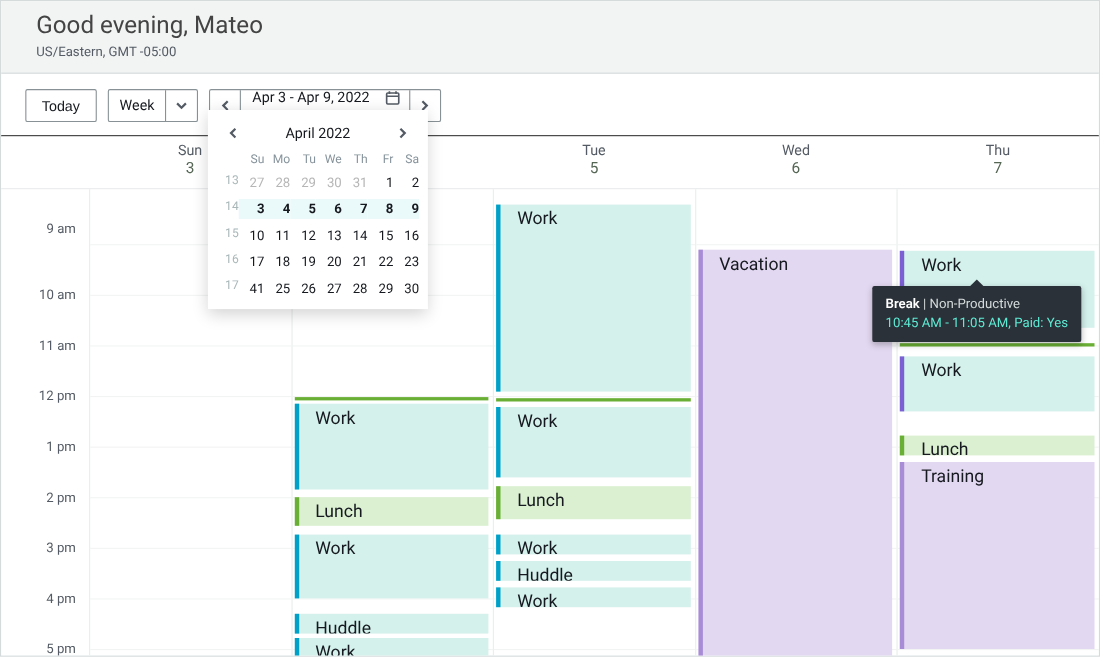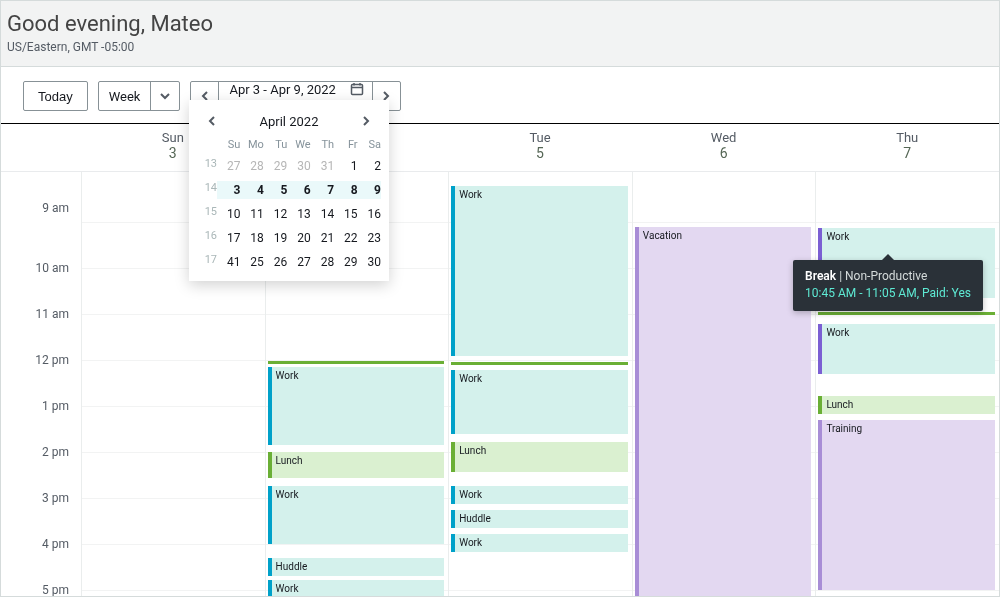--- a/index.html
+++ b/index.html
@@ -9,21 +9,21 @@
     color: #16191f;
     font-size: 13px;
     width: 1000px;
     height: 597px;
     overflow: hidden;
     border: 1px solid #d5dbdb;
   }
   .header {
     background: #f2f3f3;
     border-bottom: 1px solid #d5dbdb;
-    padding: 10px 6px 12px;
+    padding: 10px 32px 12px;
   }
   .greeting { font-size: 22px; color: #444; margin-bottom: 4px; font-weight: 400; }
   .tz { font-size: 12px; color: #545b64; }
   .toolbar {
     display: flex;
     align-items: center;
     gap: 10px;
     padding: 14px 22px 12px;
     border-bottom: 1px solid #000000;
     position: relative;
@@ -85,22 +85,22 @@
     color:#545b64;
     white-space: nowrap;
   }
   .day-col { position:relative; border-left:1px solid #eaeded; }
   .hour-line { position:absolute; left:0; right:0; border-top:1px solid #f2f3f3; }
   
   .evt {
     position:absolute;
     left:2px; right:4px;
     border-left:4px solid;
-    padding:3px 4px;
-    font-size:10px;
+    padding:3px 15px;
+    font-size:16px;
     color:#16191f;
     overflow:hidden;
     white-space:nowrap;
   }
   .evt.work { background:#d4f1ec; border-left-color:#00a1c9; }
   .evt.lunch { background:#daf0d0; border-left-color:#6aaf35; }
   .evt.huddle { background:#d4f1ec; border-left-color:#00a1c9; }
   .evt.vacation { background:#e3d8f1; border-left-color:#a88dd6; border-left-width:4px;}
   .evt.training { background:#e3d8f1; border-left-color:#a88dd6; }
   .evt.purpleborder { border-left-color:#7b5fd3; }

